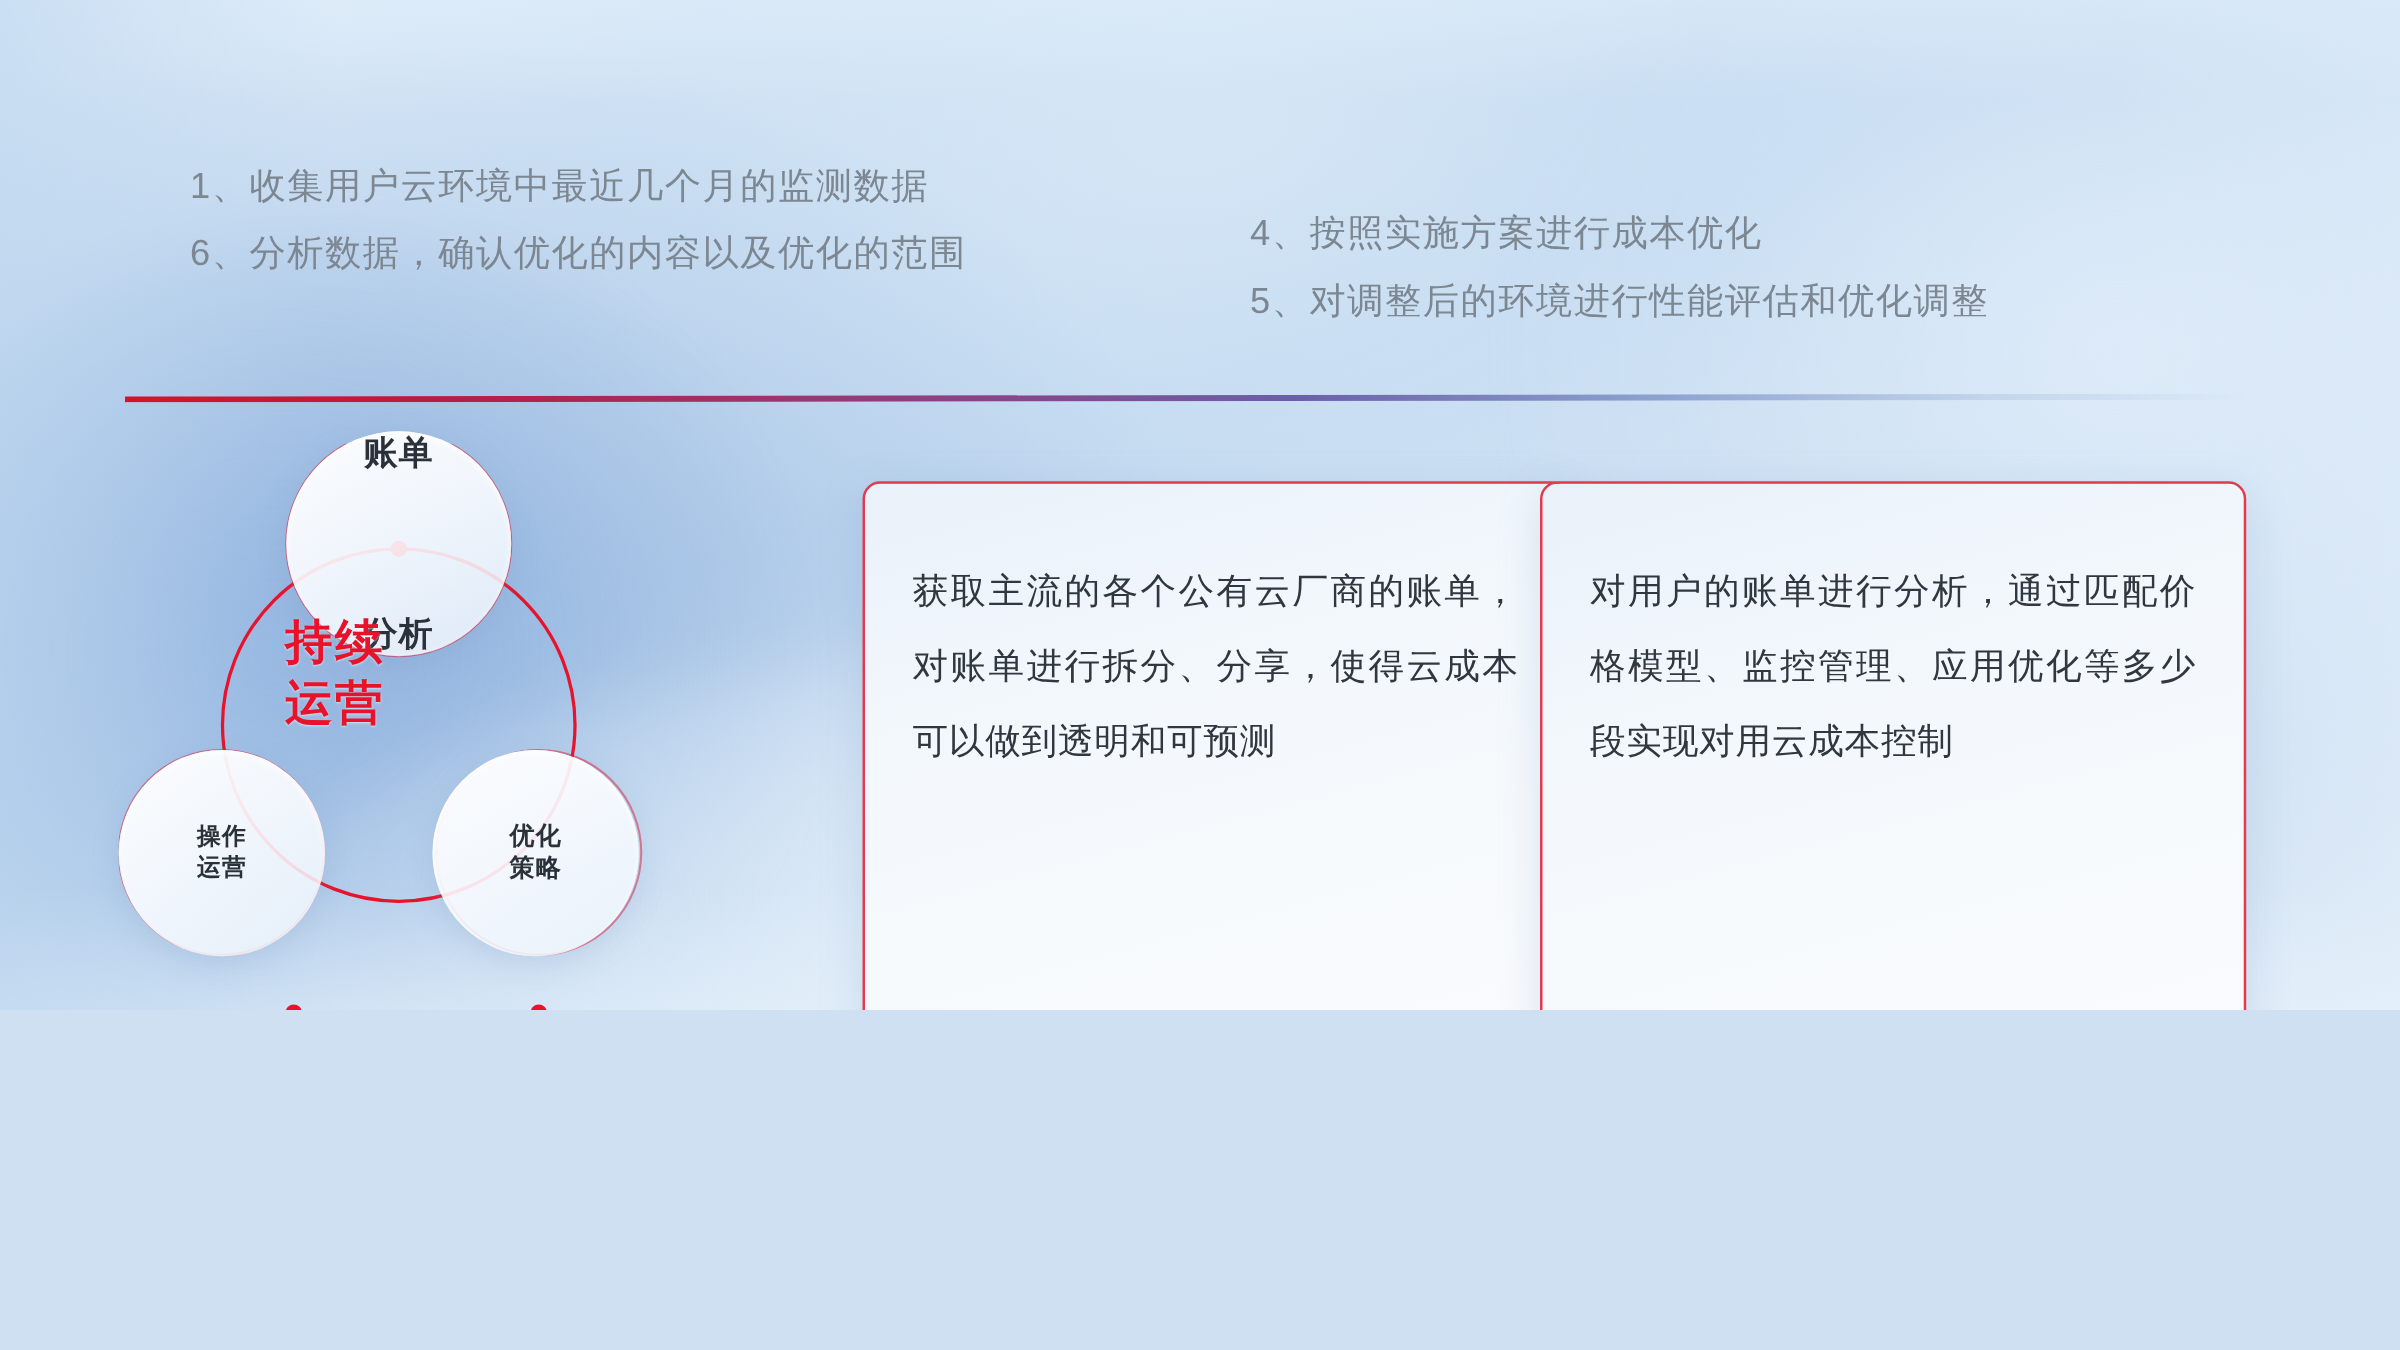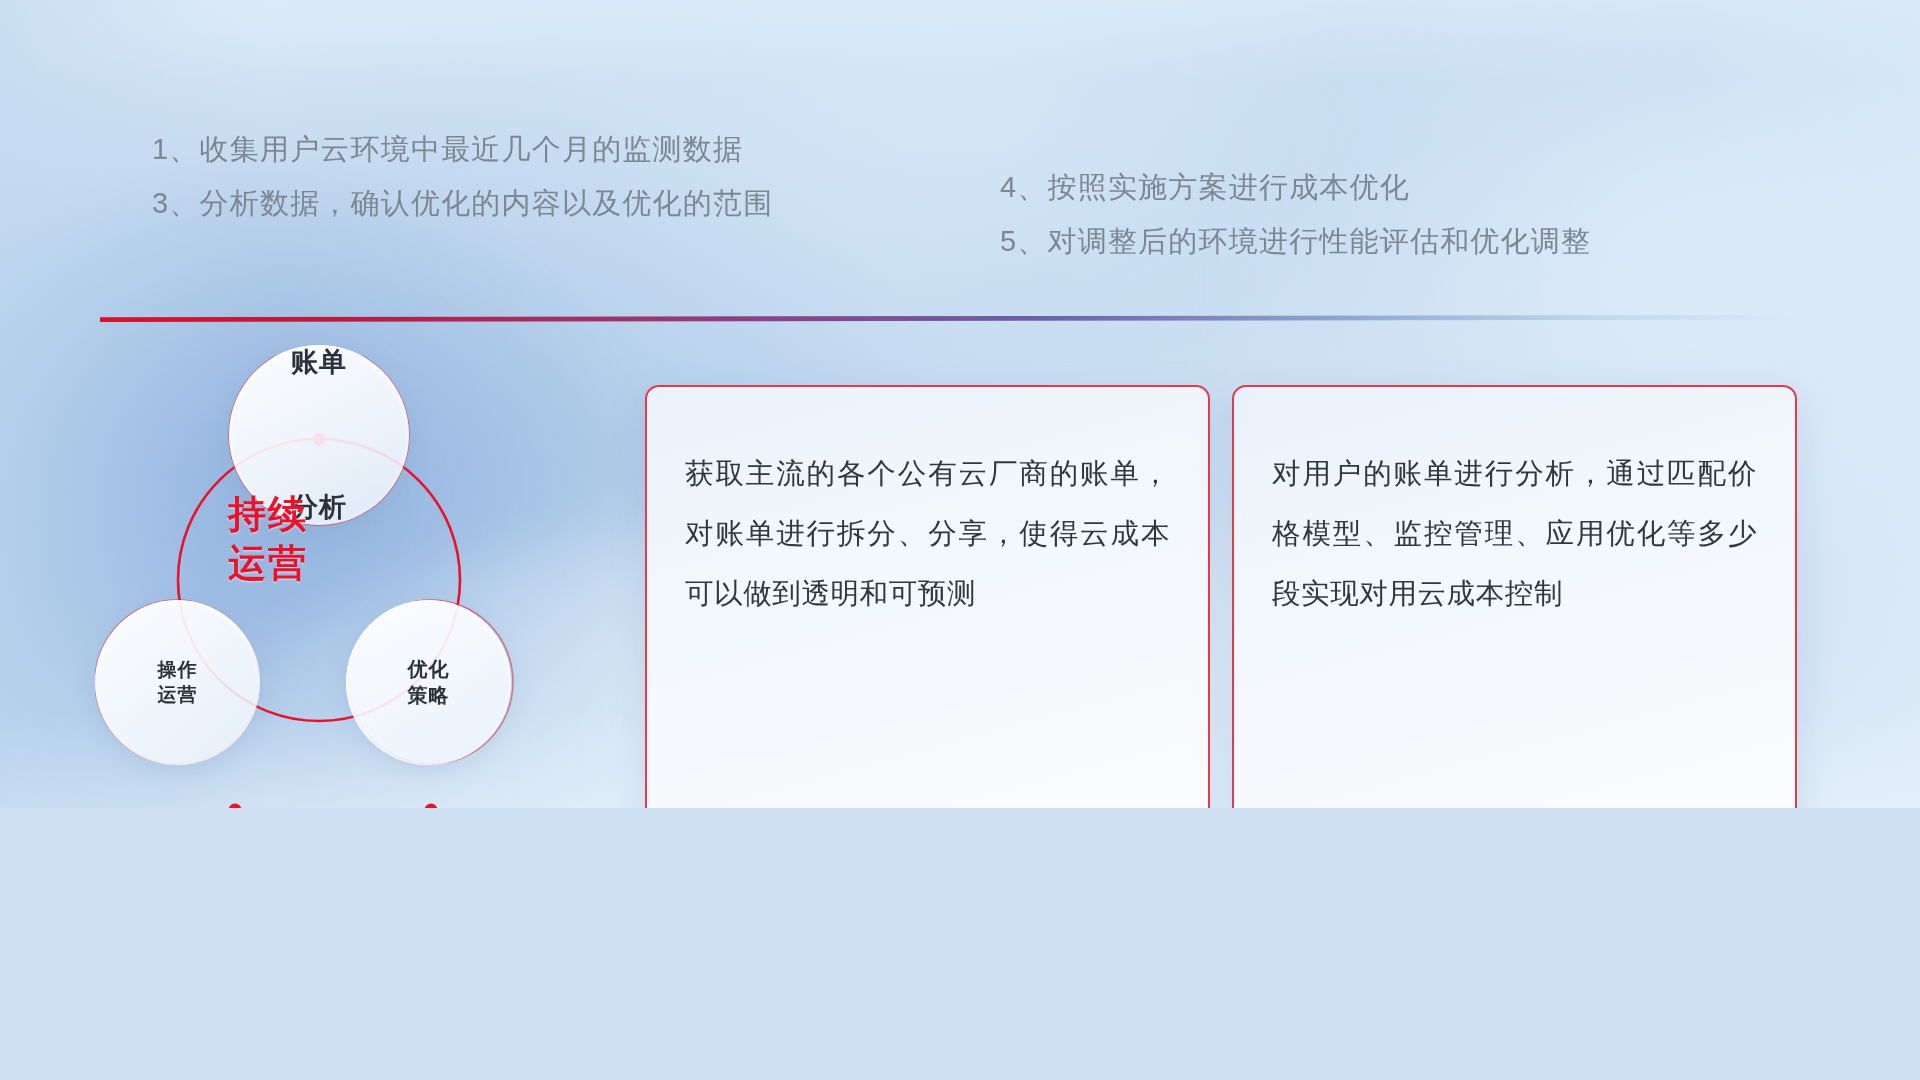--- a/index.html
+++ b/index.html
@@ -103,21 +103,21 @@
   .card {
     position:absolute; top:385px;
     width:565px; height:560px;
     border:2px solid #e23a4e;
     border-radius:14px;
     background:linear-gradient(165deg, #e9f1fa 0%, #f2f7fc 28%, #f7fafd 60%, #fbfcfe 100%);
     box-shadow:0 10px 34px rgba(110,145,190,0.22);
     padding:56px 38px 0 38px;
     display:flex; flex-direction:column;
   }
-  .card-1 { left:645px; }
+  .card-1 { left:690px; }
   .card-2 { left:1232px; }
   .card-body {
     color:#31373e;
     font-size:28.5px;
     line-height:60px;
     letter-spacing:0.6px;
     text-align:justify;
     text-justify:inter-ideograph;
     flex:0 0 auto;
     height:250px;
@@ -145,21 +145,21 @@
 
   <div class="bg-base"></div>
   <div class="bg-glow-left"></div>
   <div class="bg-glow-right"></div>
   <div class="bg-glow-bottom"></div>
   <div class="bg-vignette"></div>
 
   <div class="lists">
     <div class="list-col left">
       <div class="list-item">1、收集用户云环境中最近几个月的监测数据</div>
-      <div class="list-item">3、分析数据，确认优化的内容以及优化的范围</div>
+      <div class="list-item">6、分析数据，确认优化的内容以及优化的范围</div>
     </div>
     <div class="list-col right">
       <div class="list-item">4、按照实施方案进行成本优化</div>
       <div class="list-item">5、对调整后的环境进行性能评估和优化调整</div>
     </div>
   </div>
 
   <div class="top-rule"></div>
 
   <div class="venn">

